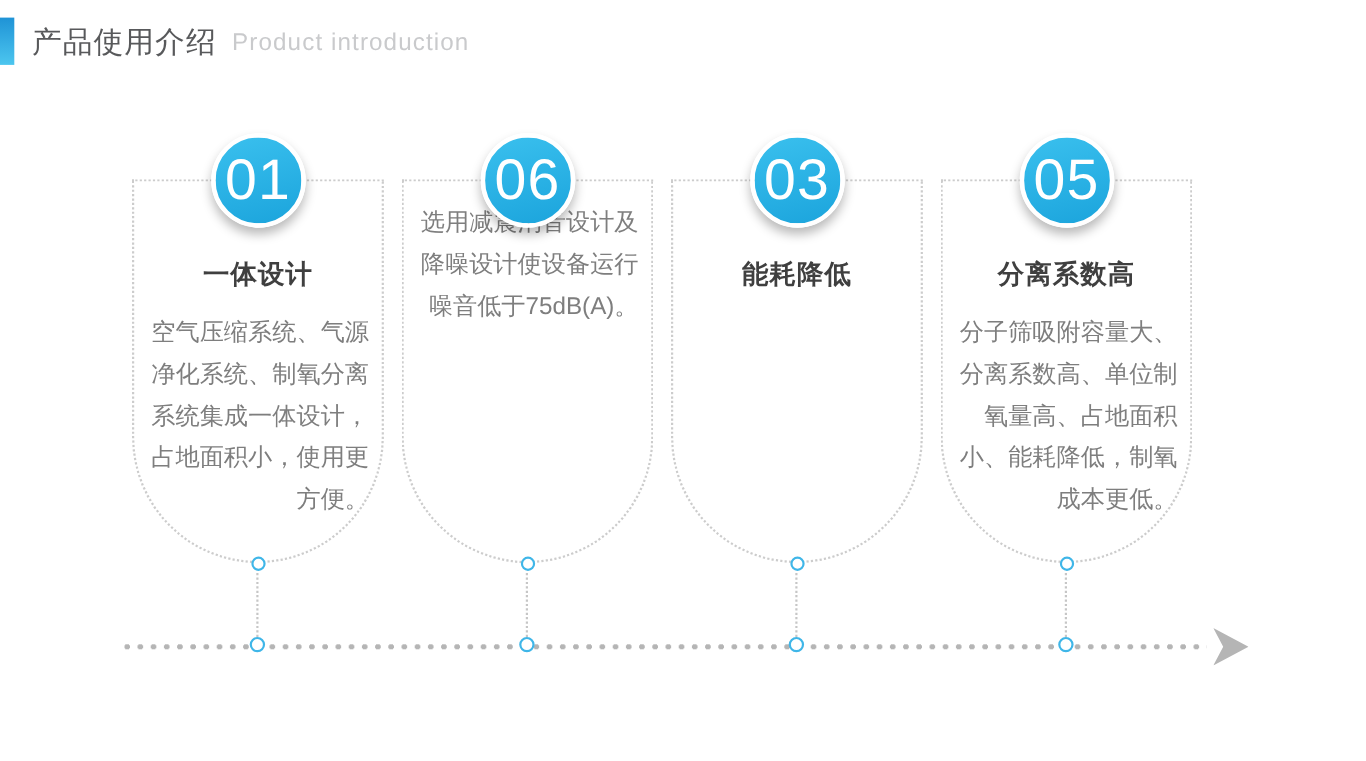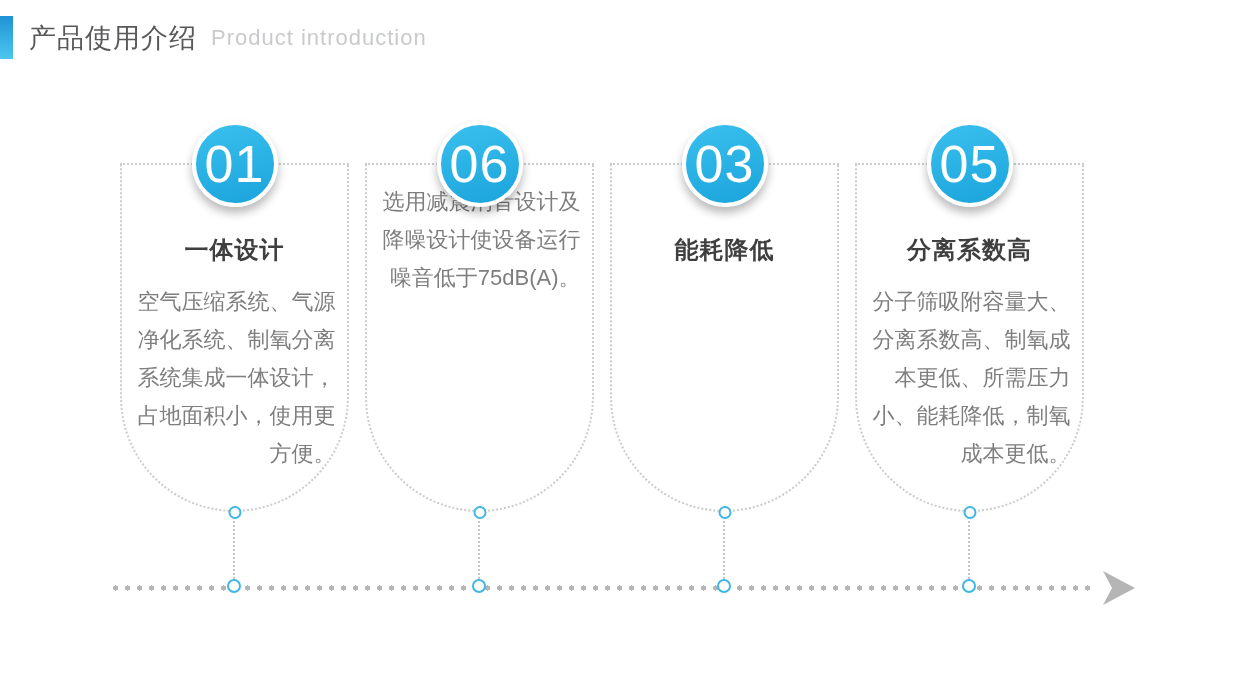--- a/index.html
+++ b/index.html
@@ -124,21 +124,21 @@
 
   <div class="card card-3">
     <div class="big-circle">03</div>
     <div class="card-title">能耗降低</div>
     <div class="node node-bottom"></div>
   </div>
 
   <div class="card card-4">
     <div class="big-circle">05</div>
     <div class="card-title">分离系数高</div>
-    <div class="card-body">分子筛吸附容量大、分离系数高、制氧成本更低、所需压力小、能耗降低，制氧成本更低。</div>
+    <div class="card-body">分子筛吸附容量大、分离系数高、单位制氧量高、占地面积小、能耗降低，制氧成本更低。</div>
     <div class="node node-bottom"></div>
   </div>
 
   <div class="connector connector-1"></div>
   <div class="connector connector-2"></div>
   <div class="connector connector-3"></div>
   <div class="connector connector-4"></div>
 
   <div class="timeline-dots"></div>
   <div class="node node-timeline node-t1"></div>

